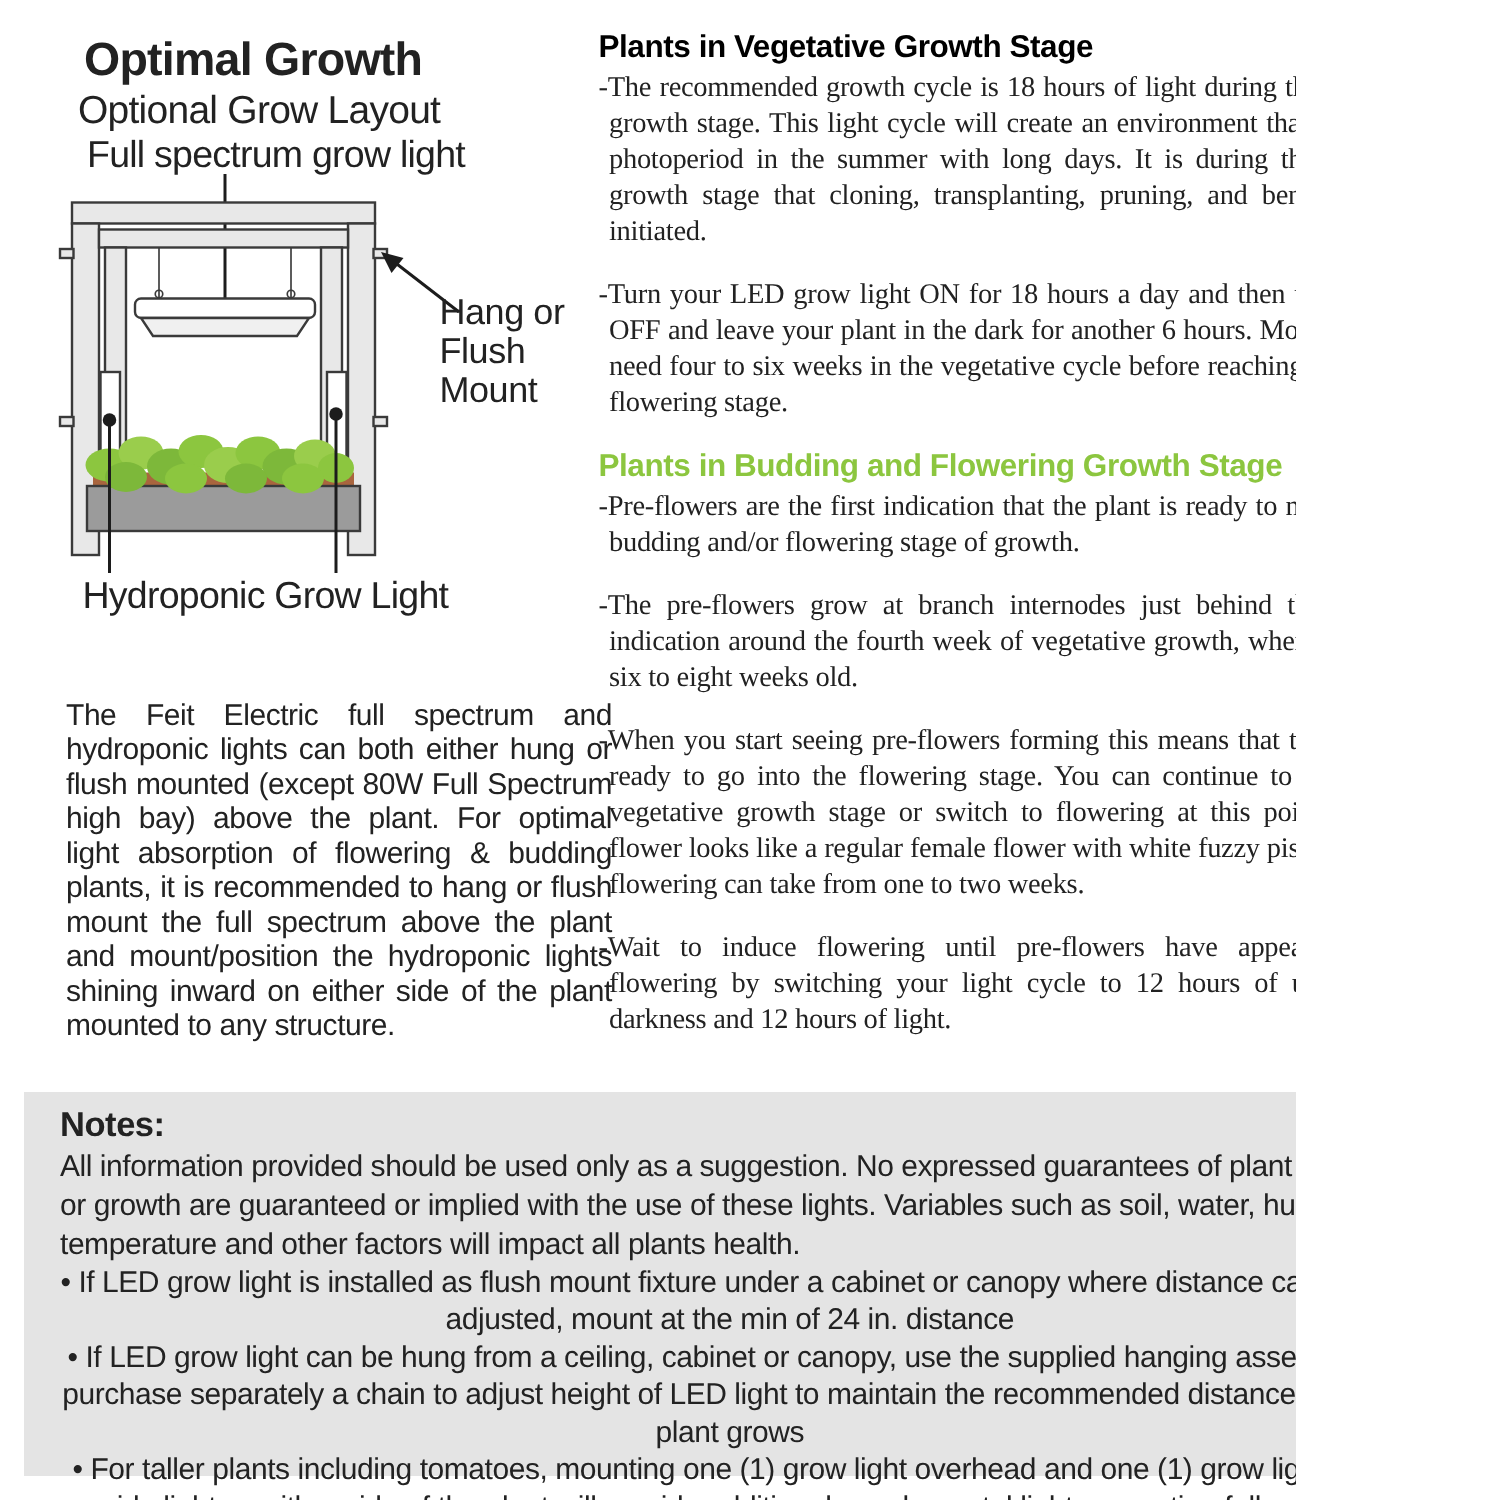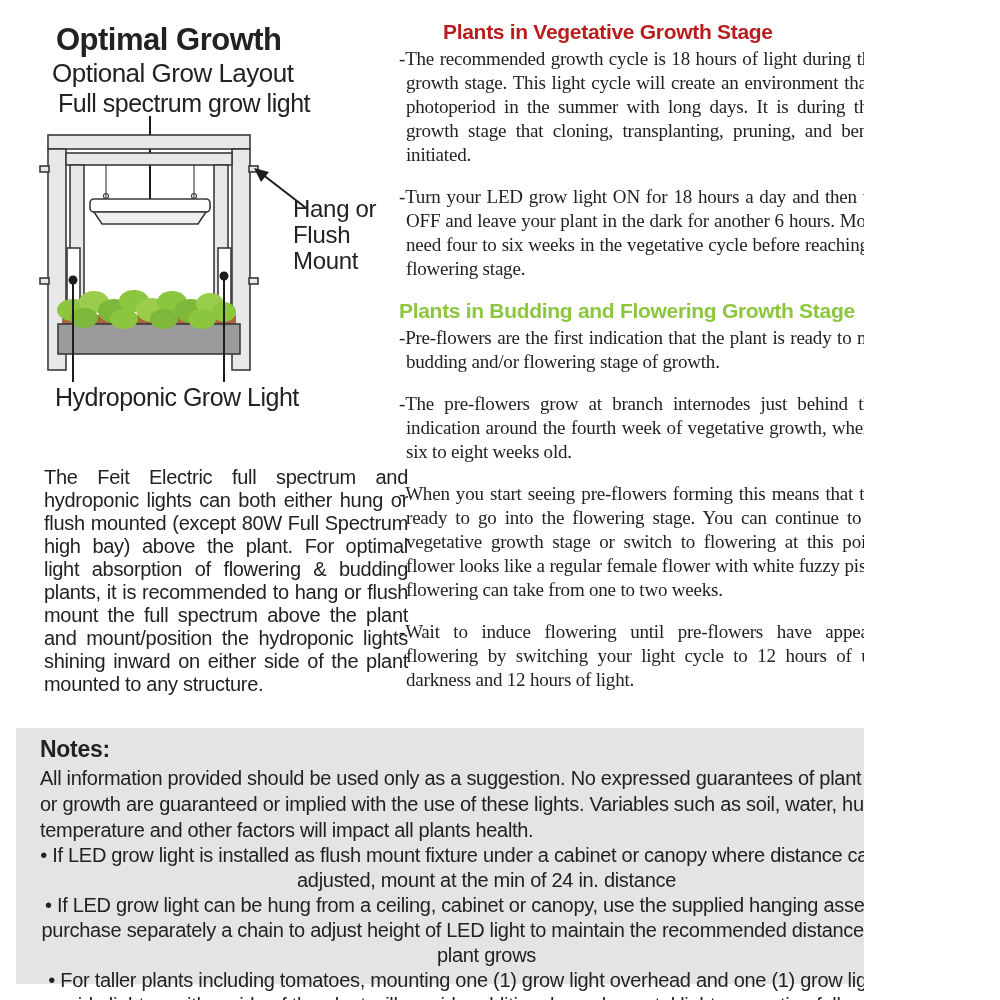--- a/index.html
+++ b/index.html
@@ -145,21 +145,21 @@
   </svg>
 
   <div class="lbl-side">Hang or
 Flush
 Mount</div>
   <div class="lbl-bottom">Hydroponic Grow Light</div>
 
   <p class="left-para">The Feit Electric full spectrum and hydroponic lights can both either hung or flush mounted (except 80W Full Spectrum high bay) above the plant. For optimal light absorption of flowering &amp; budding plants, it is recommended to hang or flush mount the full spectrum above the plant and mount/position the hydroponic lights shining inward on either side of the plant mounted to any structure.</p>
 
   <div class="right-col">
-    <h3 class="green-h" style="color: #b91c1c; margin-left: 44px;">Plants in Vegetative Growth Stage</h3>
+    <h3 class="green-h" style="color: #000000;">Plants in Vegetative Growth Stage</h3>
     <p class="rpara">-The recommended growth cycle is 18 hours of light during the vegetative growth stage. This light cycle will create an environment that mimics the photoperiod in the summer with long days. It is during the vegetative growth stage that cloning, transplanting, pruning, and bending are all initiated.</p>
     <p class="rpara">-Turn your LED grow light ON for 18 hours a day and then turn the light OFF and leave your plant in the dark for another 6 hours. Most plants will need four to six weeks in the vegetative cycle before reaching the start the flowering stage.</p>
 
     <h3 class="green-h second" style="color: rgb(140, 198, 63);">Plants in Budding and Flowering Growth Stage</h3>
     <p class="rpara">-Pre-flowers are the first indication that the plant is ready to move into the budding and/or flowering stage of growth.</p>
     <p class="rpara">-The pre-flowers grow at branch internodes just behind the leaf spur indication around the fourth week of vegetative growth, when the plant is six to eight weeks old.</p>
     <p class="rpara">-When you start seeing pre-flowers forming this means that the plants are ready to go into the flowering stage. You can continue to grow in the vegetative growth stage or switch to flowering at this point. The pre-flower looks like a regular female flower with white fuzzy pistils. The pre-flowering can take from one to two weeks.</p>
     <p class="rpara">-Wait to induce flowering until pre-flowers have appeared. Induce flowering by switching your light cycle to 12 hours of uninterrupted darkness and 12 hours of light.</p>
   </div>
 

